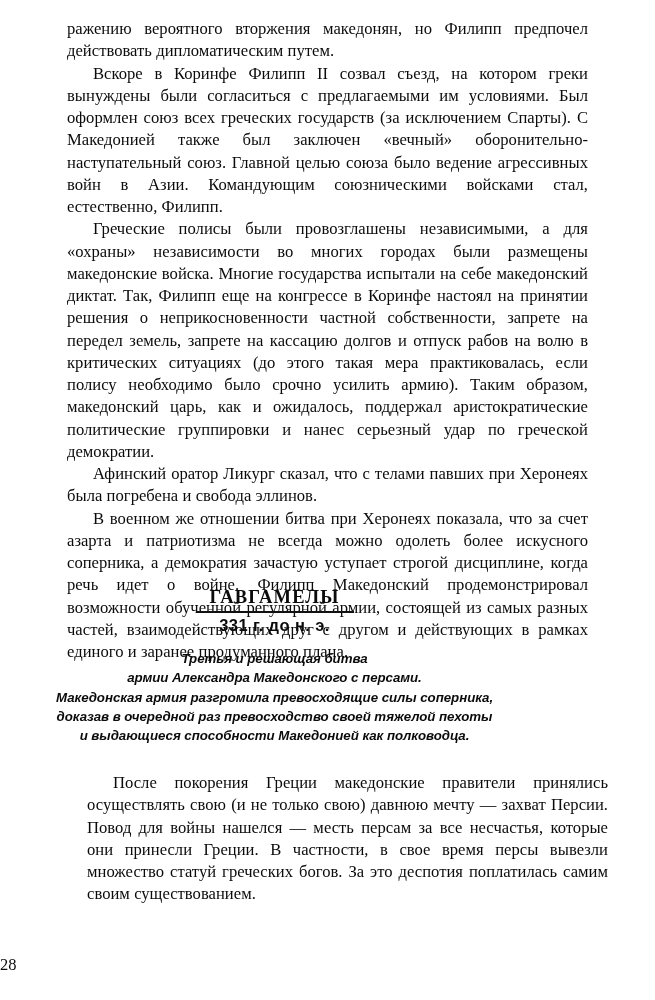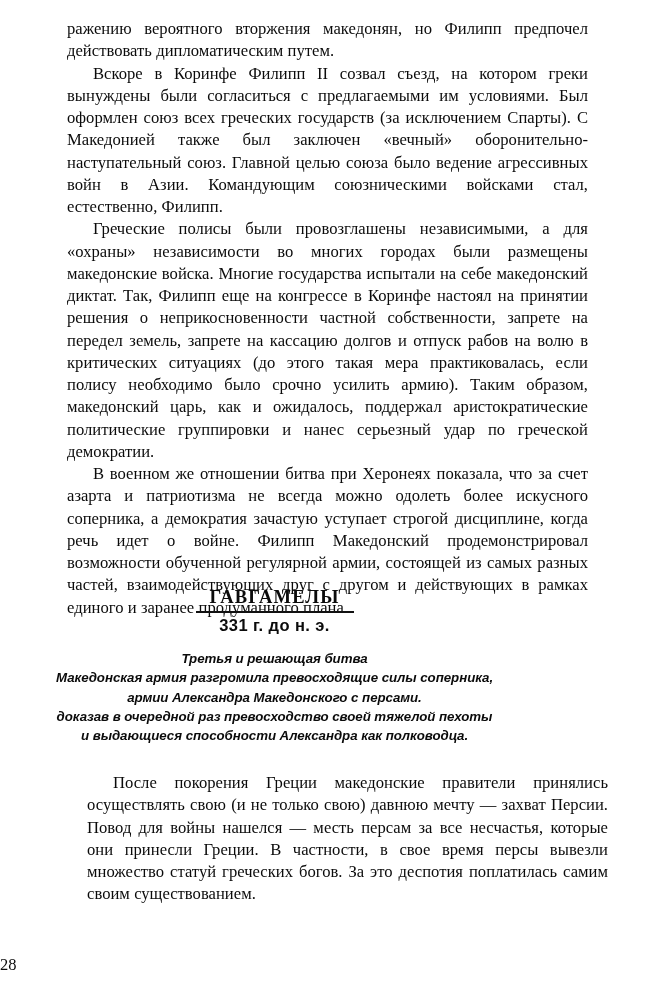--- a/index.html
+++ b/index.html
@@ -119,33 +119,34 @@
 </style>
 </head>
 <body>
 
 <div class="page">
 
   <div class="text-column">
     <p class="body-par no-indent">ражению вероятного вторжения македонян, но Филипп предпочел действовать дипломатическим путем.</p>
     <p class="body-par">Вскоре в Коринфе Филипп II созвал съезд, на котором греки вынуждены были согласиться с предлагаемыми им условиями. Был оформлен союз всех греческих государств (за исключением Спарты). С Македонией также был заключен «вечный» оборонительно-наступательный союз. Главной целью союза было ведение агрессивных войн в Азии. Командующим союзническими войсками стал, естественно, Филипп.</p>
     <p class="body-par">Греческие полисы были провозглашены независимыми, а для «охраны» независимости во многих городах были размещены македонские войска. Многие государства испытали на себе македонский диктат. Так, Филипп еще на конгрессе в Коринфе настоял на принятии решения о неприкосновенности частной собственности, запрете на передел земель, запрете на кассацию долгов и отпуск рабов на волю в критических ситуациях (до этого такая мера практиковалась, если полису необходимо было срочно усилить армию). Таким образом, македонский царь, как и ожидалось, поддержал аристократические политические группировки и нанес серьезный удар по греческой демократии.</p>
+    <p class="body-par">Афинский оратор Ликург сказал, что с телами павших при Херонеях была погребена и свобода эллинов.</p>
     <p class="body-par">В военном же отношении битва при Херонеях показала, что за счет азарта и патриотизма не всегда можно одолеть более искусного соперника, а демократия зачастую уступает строгой дисциплине, когда речь идет о войне. Филипп Македонский продемонстрировал возможности обученной регулярной армии, состоящей из самых разных частей, взаимодействующих друг с другом и действующих в рамках единого и заранее продуманного плана.</p>
   </div>
 
   <div class="section-block">
     <span class="section-title">ГАВГАМЕЛЫ</span>
     <div class="title-rule"></div>
     <span class="section-date">331 г. до н. э.</span>
     <div class="section-subtitle">
       <span class="sub-line">Третья и решающая битва</span>
+      <span class="sub-line">армии Александра Македонского с персами.</span>
       <span class="sub-line">Македонская армия разгромила превосходящие силы соперника,</span>
-      <span class="sub-line">армии Александра Македонского с персами.</span>
       <span class="sub-line">доказав в очередной раз превосходство своей тяжелой пехоты</span>
-      <span class="sub-line">и выдающиеся способности Александра как полководца.</span>
+      <span class="sub-line">и выдающиеся способности Македонией как полководца.</span>
     </div>
   </div>
 
   <div class="text-column-lower">
     <p class="body-par">После покорения Греции македонские правители принялись осуществлять свою (и не только свою) давнюю мечту — захват Персии. Повод для войны нашелся — месть персам за все несчастья, которые они принесли Греции. В частности, в свое время персы вывезли множество статуй греческих богов. За это деспотия поплатилась самим своим существованием.</p>
   </div>
 
   <div class="page-number">28</div>
 
 </div>

